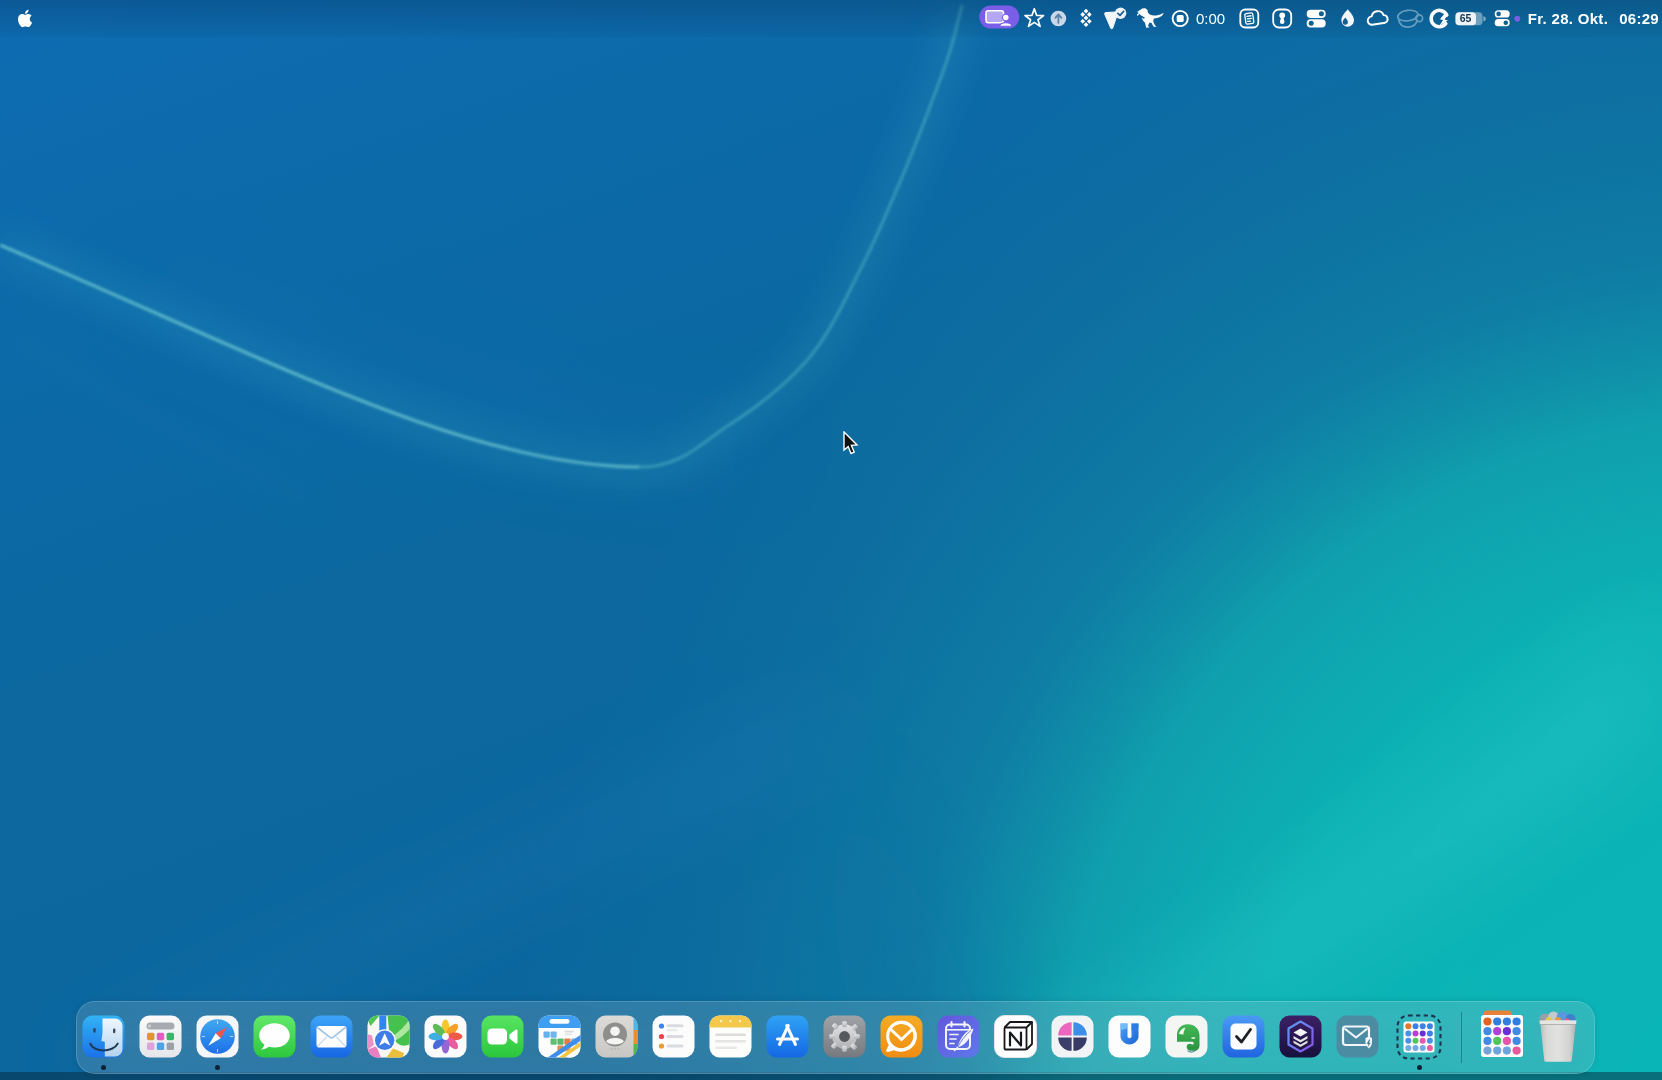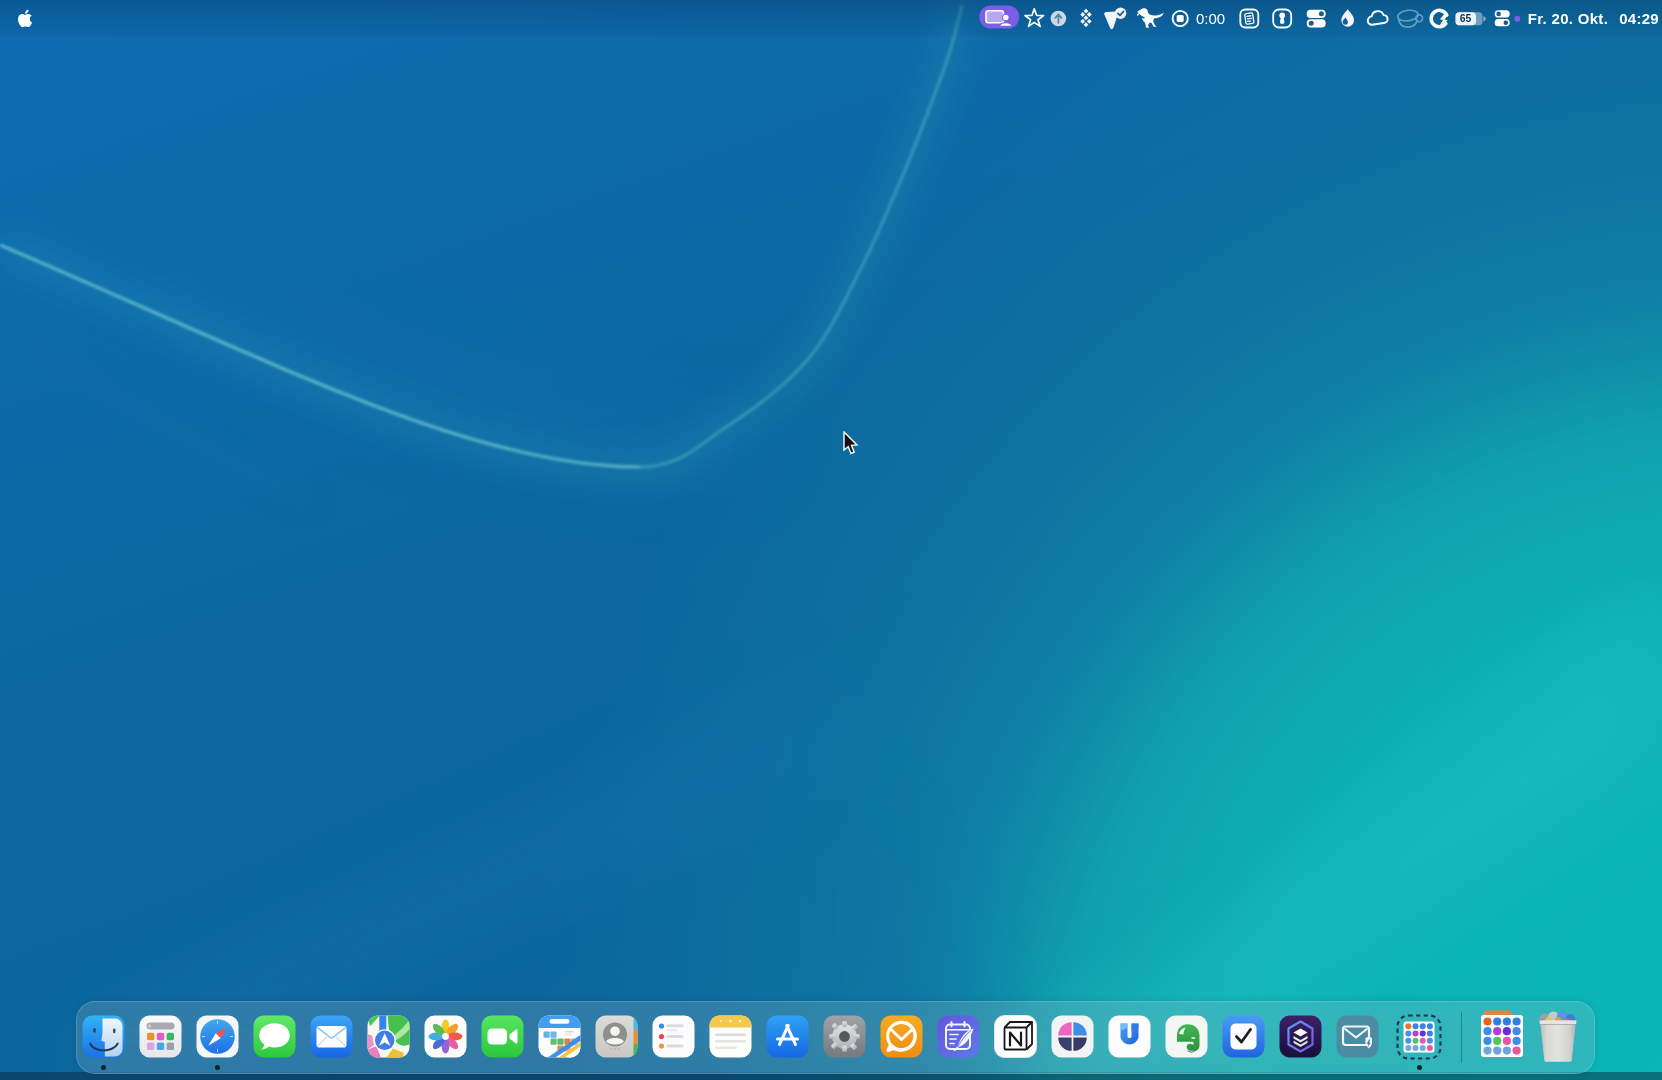--- a/index.html
+++ b/index.html
@@ -56,22 +56,22 @@
   <rect y="1072" width="1662" height="8" fill="#06293f" opacity="0.5"></rect>
 </svg>
 
 <div id="menubar"></div>
 
 <svg class="mi" style="left:18px;width:16px;" width="16" height="37" viewBox="0 0 814 1000">
   <path fill="#fff" transform="translate(0,60) scale(0.88)" d="M788.1 340.9c-5.8 4.5-108.2 62.2-108.2 190.5 0 148.4 130.3 200.9 134.2 202.2-.6 3.2-20.7 71.9-68.7 141.9-42.8 61.6-87.5 123.1-155.5 123.1s-85.5-39.5-164-39.5c-76.5 0-103.7 40.8-165.9 40.8s-105.6-57-155.5-127C46.7 790.7 0 663 0 541.8c0-194.4 126.4-297.5 250.8-297.5 66.1 0 121.2 43.4 162.7 43.4 39.5 0 101.1-46 176.3-46 28.5 0 130.9 2.6 198.3 99.2zm-234-181.5c31.1-36.9 53.1-88.1 53.1-139.3 0-7.1-.6-14.3-1.9-20.1-50.6 1.9-110.8 33.7-147.1 75.8-28.5 32.4-55.1 83.6-55.1 135.5 0 7.8 1.3 15.6 1.9 18.1 3.2.6 8.4 1.3 13.6 1.3 45.4 0 102.5-30.4 135.5-71.3z"></path>
 </svg>
 
 <div id="datetime">
-      <span>Fr. 20. Okt.</span>
-      <span>04:29</span>
+      <span>Fr. 28. Okt.</span>
+      <span>06:29</span>
     </div>
 <svg id="mbicons" style="position:absolute;left:975px;top:0;" width="560" height="37" viewBox="0 0 560 37">
 
   <rect x="4.3" y="5.5" width="40" height="23" rx="11.5" fill="#7a5ee8"></rect>
   <rect x="11" y="10.8" width="17.5" height="12" rx="2.2" fill="#b4a8f2" stroke="#fff" stroke-width="1.6"></rect>
   <circle cx="30.8" cy="17.6" r="3.3" fill="#fff" stroke="#7a5ee8" stroke-width="1.1"></circle>
   <path d="M 24.8,26.2 C 24.8,21.6 36.8,21.6 36.8,26.2 Z" fill="#fff" stroke="#7a5ee8" stroke-width="1.1"></path>
 
   <path d="M 59.3,8.7 L 61.6,15.3 L 68.6,15.5 L 63.0,19.7 L 65.1,26.4 L 59.3,22.4 L 53.5,26.4 L 55.6,19.7 L 50.0,15.5 L 57.0,15.3 Z" fill="none" stroke="#fff" stroke-width="1.7" stroke-linejoin="round"></path>
 

